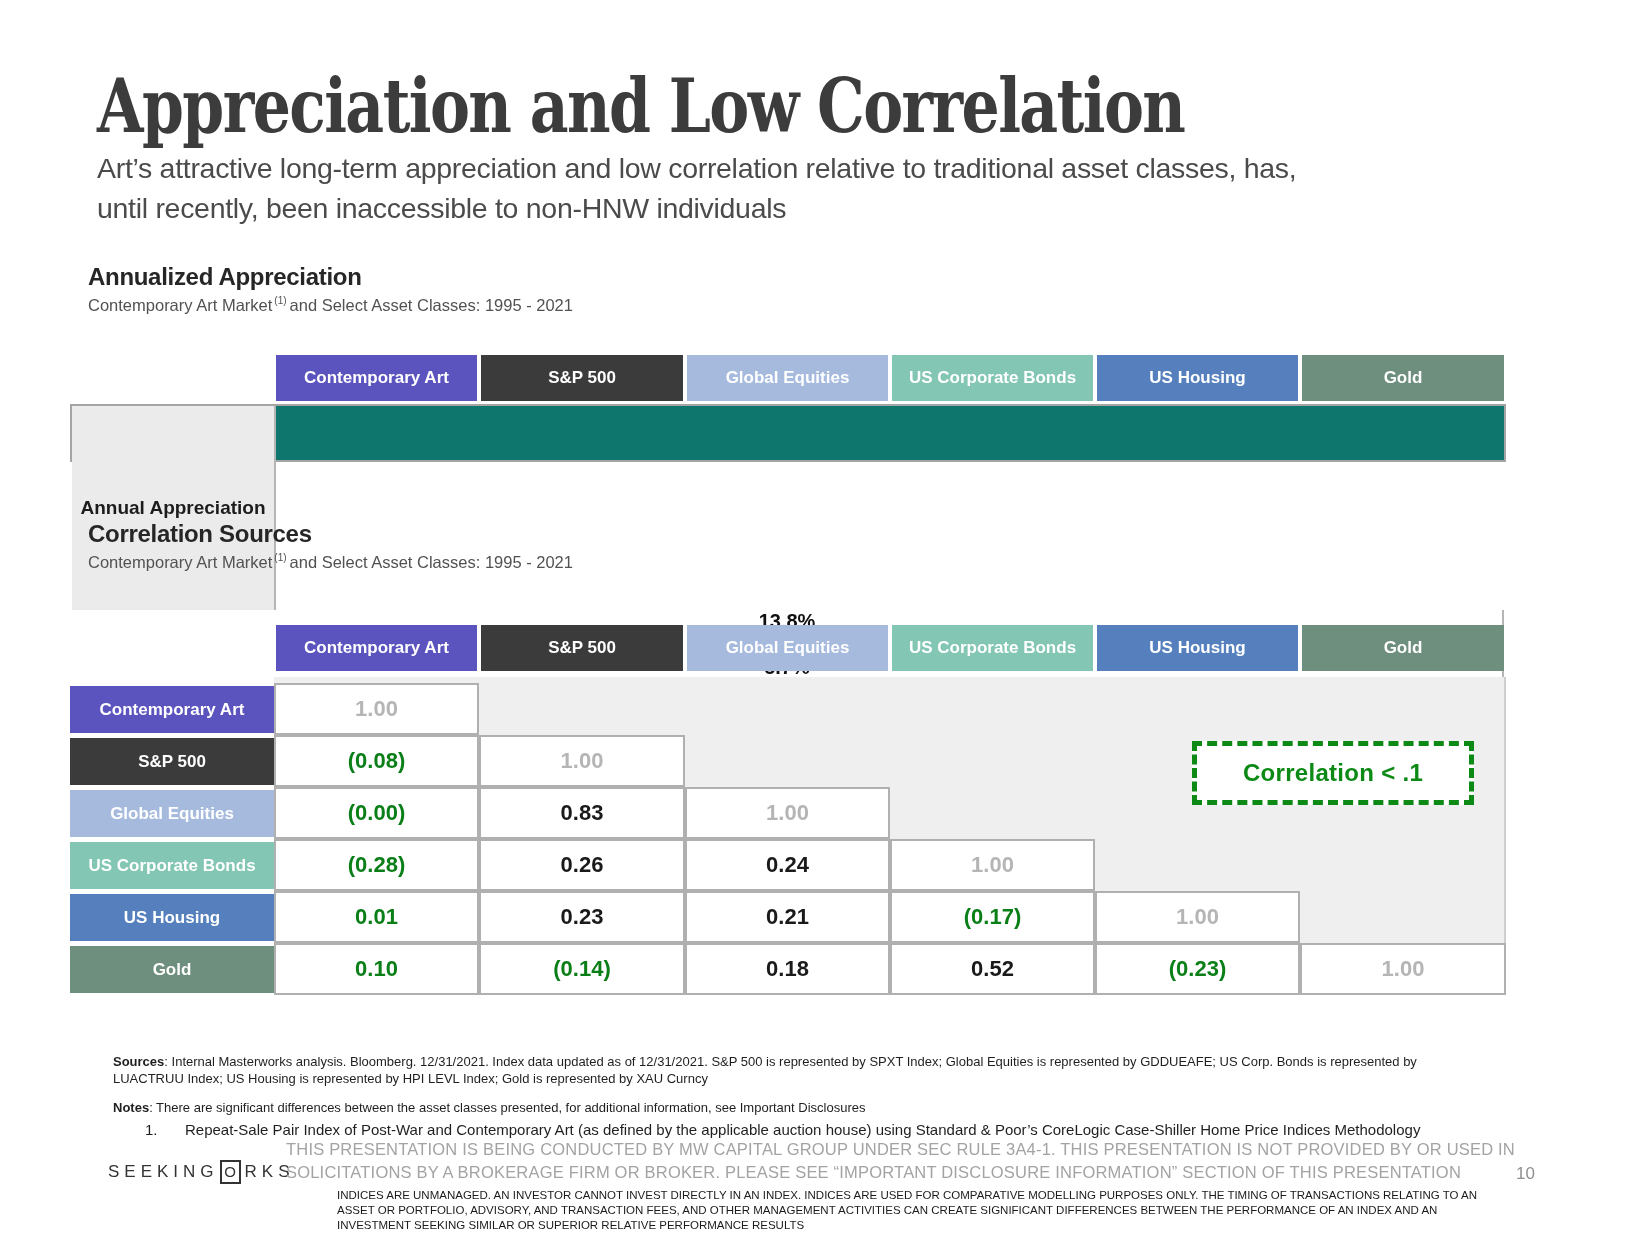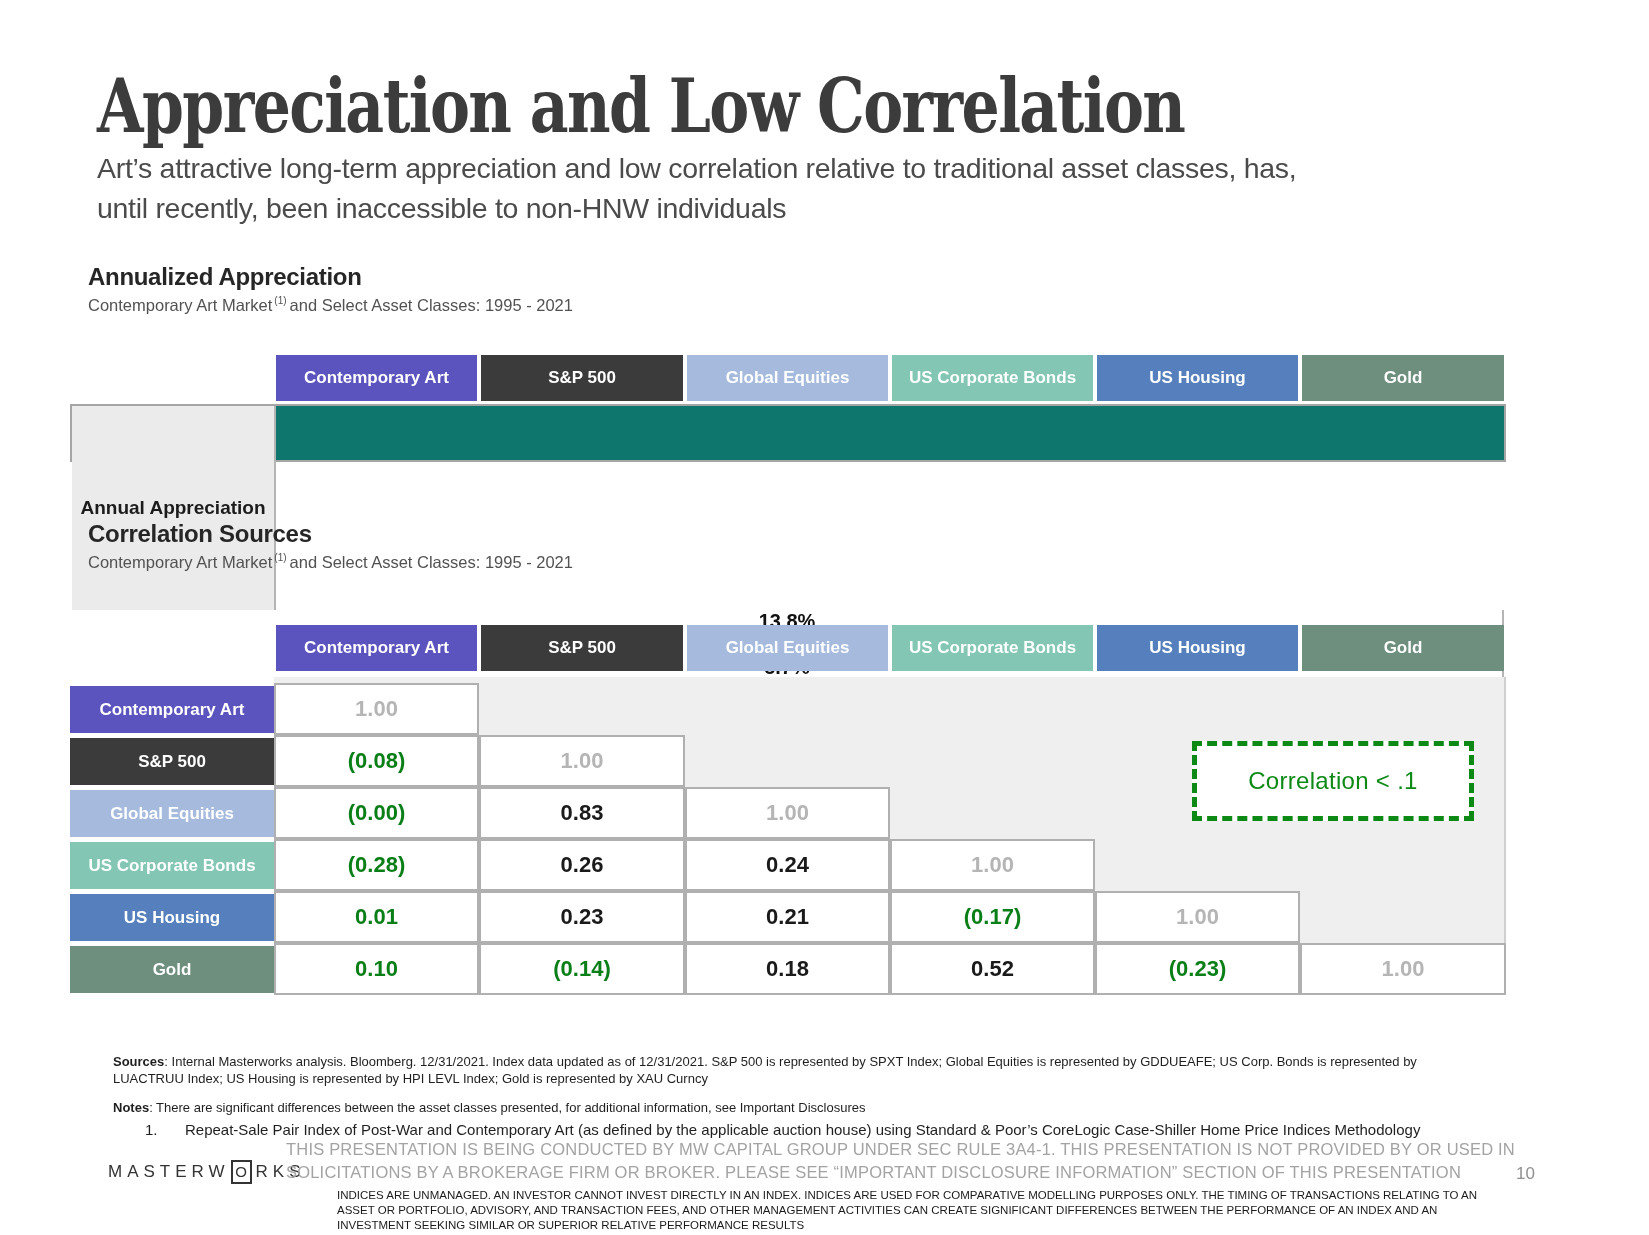--- a/index.html
+++ b/index.html
@@ -34,23 +34,23 @@
 
   
   #matrix-empty{position:absolute;left:274px;top:677px;width:1232px;height:318px;background:#efefef;
     border-right:2px solid #cfcfcf;box-sizing:border-box;}
   .m-label{position:absolute;left:70px;width:204px;text-align:center;color:#ffffff;font-weight:bold;
     font-size:17px;display:flex;align-items:center;justify-content:center;white-space:nowrap;overflow:hidden;}
   .m-cell{position:absolute;background:#ffffff;border:2px solid #b0b0b0;box-sizing:border-box;
     display:flex;align-items:center;justify-content:center;font-weight:bold;font-size:22px;}
   .v-green{color:#0a7e17;} .v-black{color:#1a1a1a;} .v-diag{color:#b5b5b5;}
 
-  #callout{position:absolute;left:1192px;top:741px;width:282px;height:80px;background:#ffffff;
+  #callout{position:absolute;left:1192px;top:741px;width:282px;height:64px;background:#ffffff;
     border:5px dashed #0d8a15;box-sizing:border-box;display:flex;align-items:center;justify-content:center;
-    font-weight:normal;font-size:24px;color:#0d8a15;letter-spacing:0.3px;}
+    font-weight:bold;font-size:24px;color:#0d8a15;letter-spacing:0.3px;}
 
   
   .footnote{position:absolute;left:113px;font-size:13px;color:#1f1f1f;line-height:17px;}
   #fn-sources{top:1040px;width:1345px;}
   #fn-notes{top:1086px;width:1345px;}
   #fn-list{top:1106px;left:145px;width:1300px;font-size:15px;color:#1f1f1f;position:absolute;}
   #fn-list .num{display:inline-block;width:40px;}
 
   
   #logo{position:absolute;left:108px;top:1160px;font-size:17px;color:#333333;font-weight:500;
@@ -93,21 +93,21 @@
   </div>
 
   <div id="matrix-empty"></div>
   <div id="callout">Correlation &lt; .1</div>
 
   <p id="fn-sources" class="footnote"><b>Sources</b><span>: Internal Masterworks analysis. Bloomberg. 12/31/2021. Index data updated as of 12/31/2021. S&amp;P 500 is represented by SPXT Index; Global Equities is represented by GDDUEAFE; US Corp. Bonds is represented by LUACTRUU Index; US Housing is represented by HPI LEVL Index; Gold is represented by XAU Curncy</span></p>
   <p id="fn-notes" class="footnote"><b>Notes</b><span>: There are significant differences between the asset classes presented, for additional information, see Important Disclosures</span></p>
   <p id="fn-list"><span class="num">1.</span><span>Repeat-Sale Pair Index of Post-War and Contemporary Art (as defined by the applicable auction house) using Standard &amp; Poor’s CoreLogic Case-Shiller Home Price Indices Methodology</span></p>
 
   <div id="logo">
-    <span>MASTERW</span>
+    <span>SEEKING</span>
       <span class="boxed-o">O</span>
       <span>RKS</span>
   </div>
   <div id="disclaimer1">THIS PRESENTATION IS BEING CONDUCTED BY MW CAPITAL GROUP UNDER SEC RULE 3A4-1. THIS PRESENTATION IS NOT PROVIDED BY OR USED IN SOLICITATIONS BY A BROKERAGE FIRM OR BROKER. PLEASE SEE “IMPORTANT DISCLOSURE INFORMATION” SECTION OF THIS PRESENTATION</div>
   <div id="page-number">10</div>
   <div id="disclaimer2">INDICES ARE UNMANAGED. AN INVESTOR CANNOT INVEST DIRECTLY IN AN INDEX. INDICES ARE USED FOR COMPARATIVE MODELLING PURPOSES ONLY. THE TIMING OF TRANSACTIONS RELATING TO AN ASSET OR PORTFOLIO, ADVISORY, AND TRANSACTION FEES, AND OTHER MANAGEMENT ACTIVITIES CAN CREATE SIGNIFICANT DIFFERENCES BETWEEN THE PERFORMANCE OF AN INDEX AND AN INVESTMENT SEEKING SIMILAR OR SUPERIOR RELATIVE PERFORMANCE RESULTS</div>
 
 <div class="hdr-cell" style="left: 276px; top: 355px; width: 201px; height: 46px; background: rgb(91, 83, 190);">Contemporary Art</div>
     <div class="hdr-cell" style="left: 276px; top: 625px; width: 201px; height: 46px; background: rgb(91, 83, 190);">Contemporary Art</div>
     <div class="hdr-cell" style="left: 481px; top: 355px; width: 202px; height: 46px; background: rgb(59, 59, 59);">S&amp;P 500</div>

